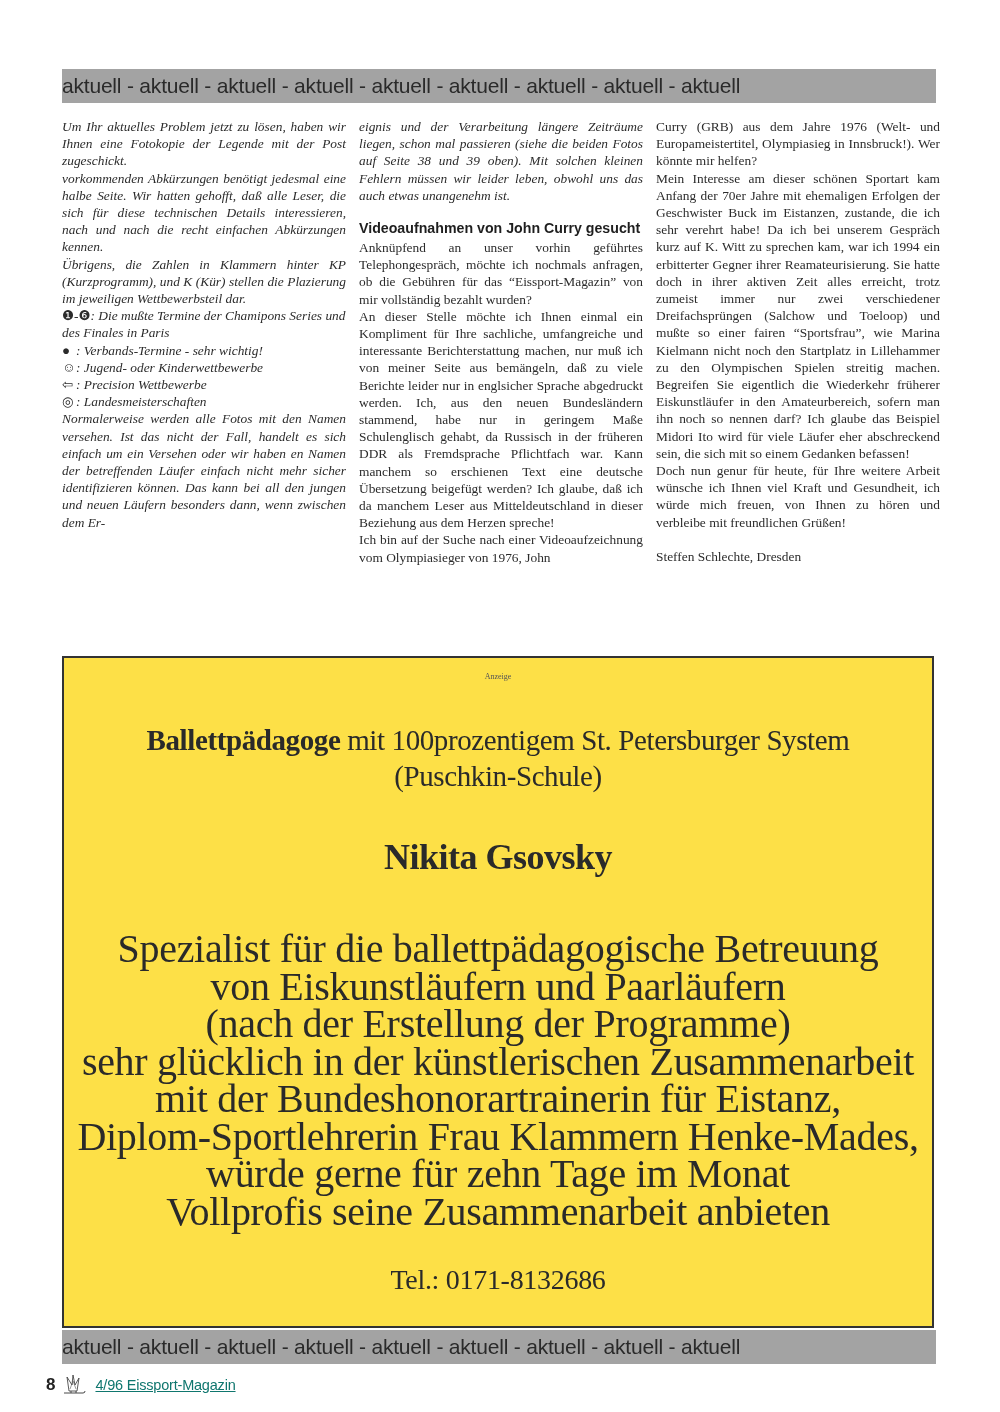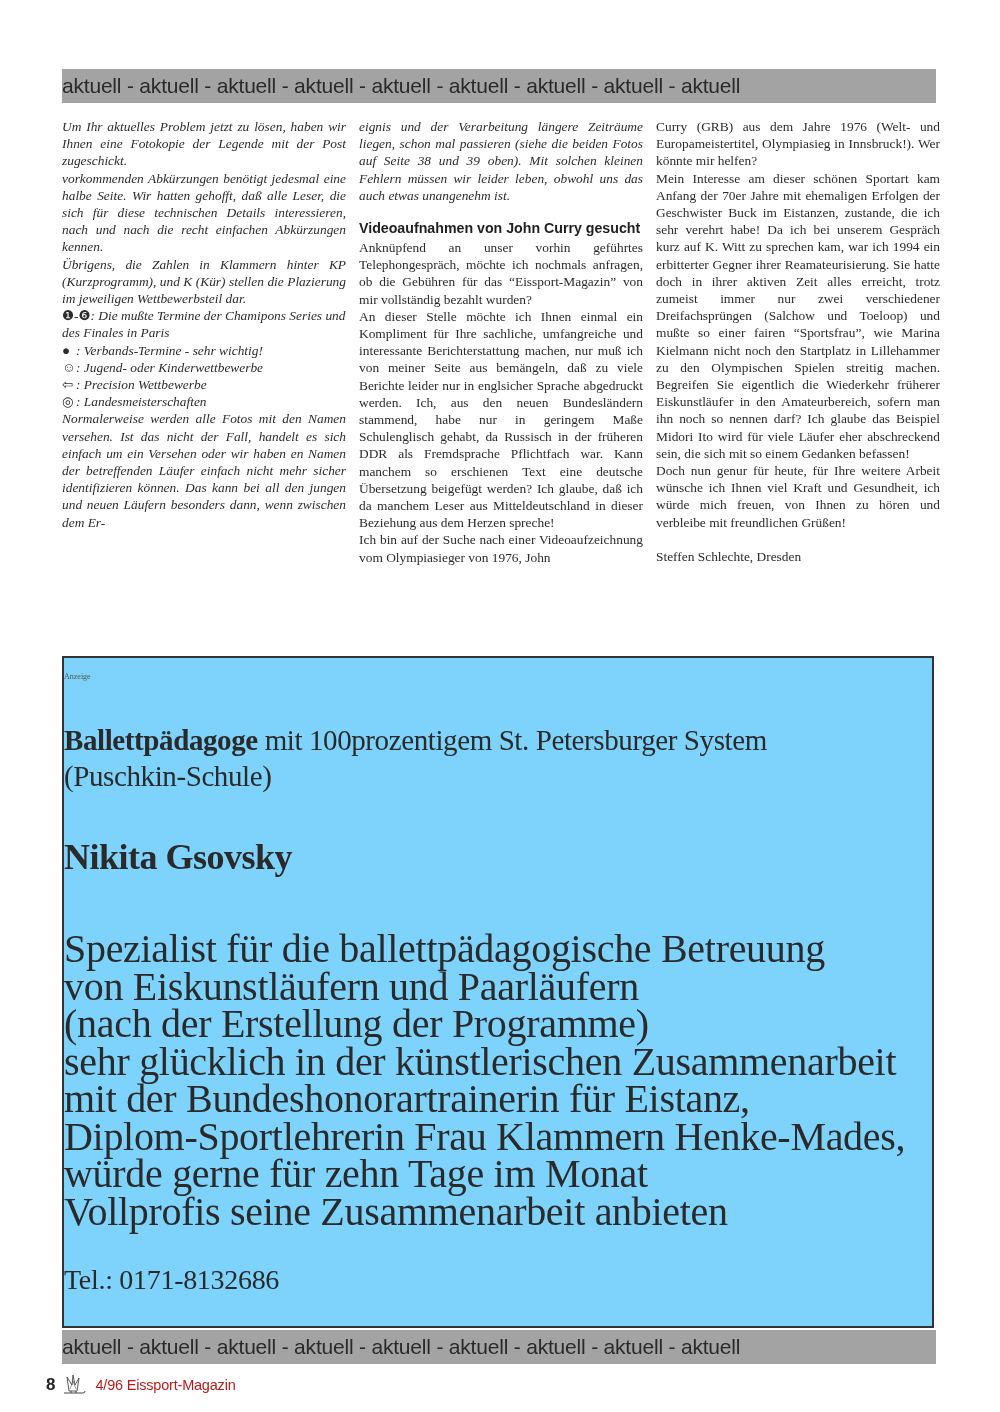--- a/index.html
+++ b/index.html
@@ -25,37 +25,37 @@
   .col2 .ital { font-style: italic; }
   .col h3 {
     font-family: "Liberation Sans", sans-serif; font-weight: bold; font-size: 14.2px;
     line-height: 17px; margin: 16px 0 2px 0; text-align: left; color: #1e1e1e;
   }
   .sym { font-style: normal; display: inline-block; min-width: 14px; }
   .legend-line { text-align: left; }
   .signature { margin-top: 17px !important; text-align: left; }
   .adbox {
     position: absolute; left: 62px; top: 656px; width: 872px; height: 672px;
-    border: 2px solid #333; box-sizing: border-box; background: #7dd3fc;
-    font-family: "Liberation Serif", serif; text-align: left; color: #2a2a2a;
+    border: 2px solid #333; box-sizing: border-box; background: #fde047;
+    font-family: "Liberation Serif", serif; text-align: center; color: #2a2a2a;
   }
   .ad-label { position: absolute; top: 14px; left: 0; right: 0; font-size: 8px; color: #555; }
   .ad-head { position: absolute; top: 64px; left: 0; right: 0; font-size: 29px; line-height: 36px; letter-spacing: -0.4px; }
   .ad-head b { font-weight: bold; }
   .ad-name { position: absolute; top: 178px; left: 0; right: 0; font-size: 36px; font-weight: bold; letter-spacing: -0.5px; }
   .ad-body { position: absolute; top: 272px; left: 0; right: 0; font-size: 40px; line-height: 37.5px; letter-spacing: -0.3px; }
   .ad-body div { white-space: nowrap; }
   .ad-tel { position: absolute; top: 606px; left: 0; right: 0; font-size: 28px; letter-spacing: -0.3px; }
   .footer {
     position: absolute; top: 1373px; left: 46px; height: 24px;
     display: flex; align-items: center; font-family: "Liberation Sans", sans-serif;
   }
   .page-num { font-weight: bold; font-size: 17px; margin-right: 6px; }
   .logo { width: 26px; height: 24px; margin-right: 8px; }
-  .mag { font-size: 14.5px; color: #b91c1c; letter-spacing: -0.2px; }
+  .mag { font-size: 14.5px; color: #0f766e; letter-spacing: -0.2px; text-decoration: underline; }
 </style>
 </head>
 <body>
 
 <div class="banner top">aktuell - aktuell - aktuell - aktuell - aktuell - aktuell - aktuell - aktuell - aktuell</div>
 
 <div class="col col1">
   <p>Um Ihr aktuelles Problem jetzt zu lösen, haben wir Ihnen eine Fotokopie der Legende mit der Post zugeschickt.</p>
   <p>vorkommenden Abkürzungen benötigt jedesmal eine halbe Seite. Wir hatten gehofft, daß alle Leser, die sich für diese technischen Details interessieren, nach und nach die recht einfachen Abkürzungen kennen.</p>
   <p>Übrigens, die Zahlen in Klammern hinter KP (Kurzprogramm), und K (Kür) stellen die Plazierung im jeweiligen Wettbewerbsteil dar.</p>

